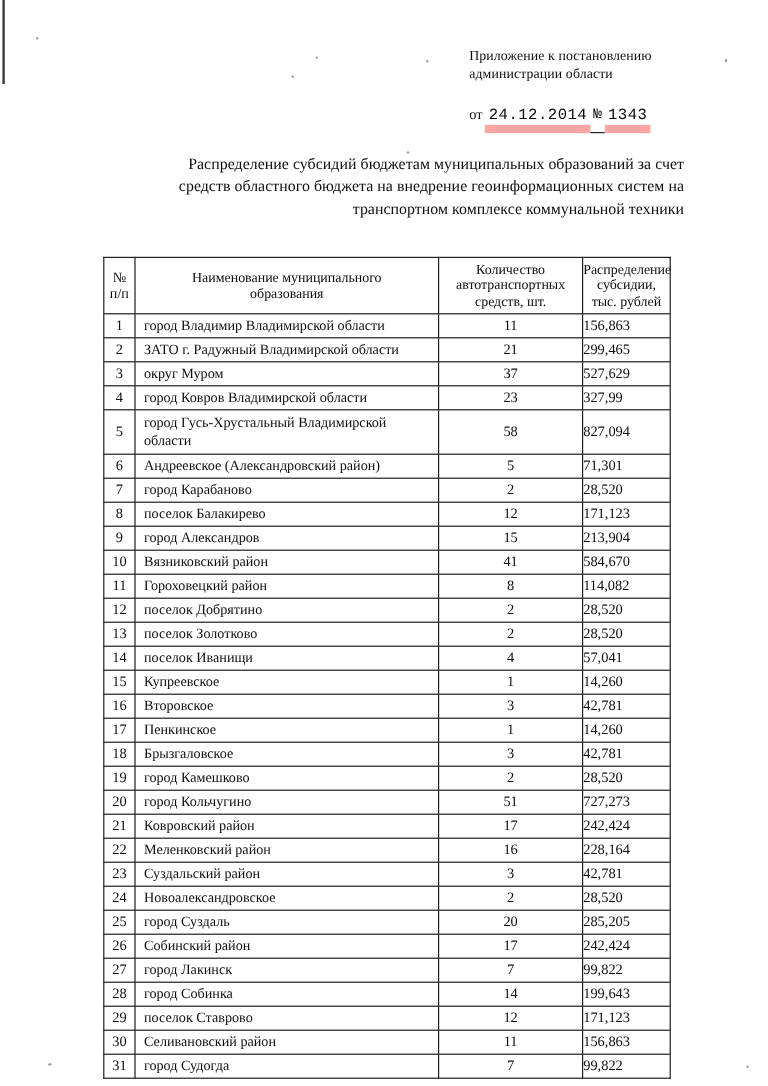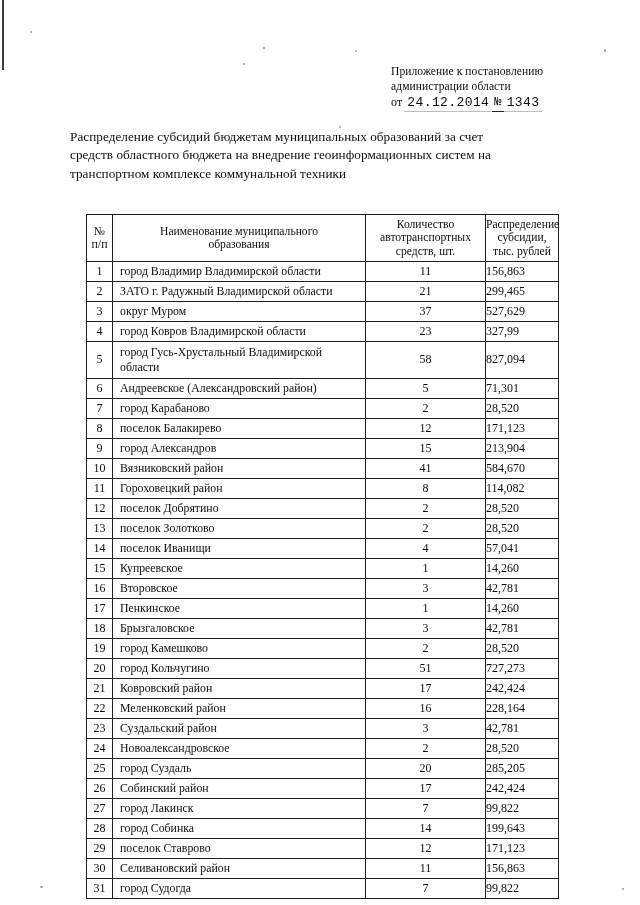--- a/index.html
+++ b/index.html
@@ -32,55 +32,55 @@
     position: absolute;
     background: #4a4a4a;
     border-radius: 50%;
     opacity: .55;
   }
 
   
   .doc-header {
     position: absolute;
     left: 391px;
-    top: 64px;
+    top: 40px;
     width: 240px;
     font-size: 11.5px;
     line-height: 15px;
     letter-spacing: .1px;
   }
   .doc-header .hline { white-space: nowrap; }
   .date-line {
-    margin-top: 1px;
+    margin-top: 18px;
     display: flex;
     white-space: nowrap;
     font-size: 12px;
   }
   .date-line .lbl { margin-right: 2px; }
   .date-line .typed {
     font-family: "Liberation Mono", "DejaVu Sans Mono", monospace;
     font-size: 13px;
     letter-spacing: .4px;
-    border-bottom: 1px solid #fca5a5;
+    border-bottom: 7px solid #fca5a5;
     padding: 0 3px 1px 3px;
   }
   .date-line .no-sym {
     font-family: "Liberation Mono", "DejaVu Sans Mono", monospace;
     font-size: 12px;
     border-bottom: 1px solid #222;
     padding: 0 2px 1px 2px;
   }
 
   
   .doc-title {
     position: absolute;
     left: 70px;
     top: 128px;
     width: 500px;
-    text-align: left;
+    text-align: right;
     font-size: 13.2px;
     line-height: 18.4px;
     letter-spacing: .05px;
   }
   .doc-title .tline { display: block; }
 
   
   .table-wrap {
     position: absolute;
     left: 86px;

